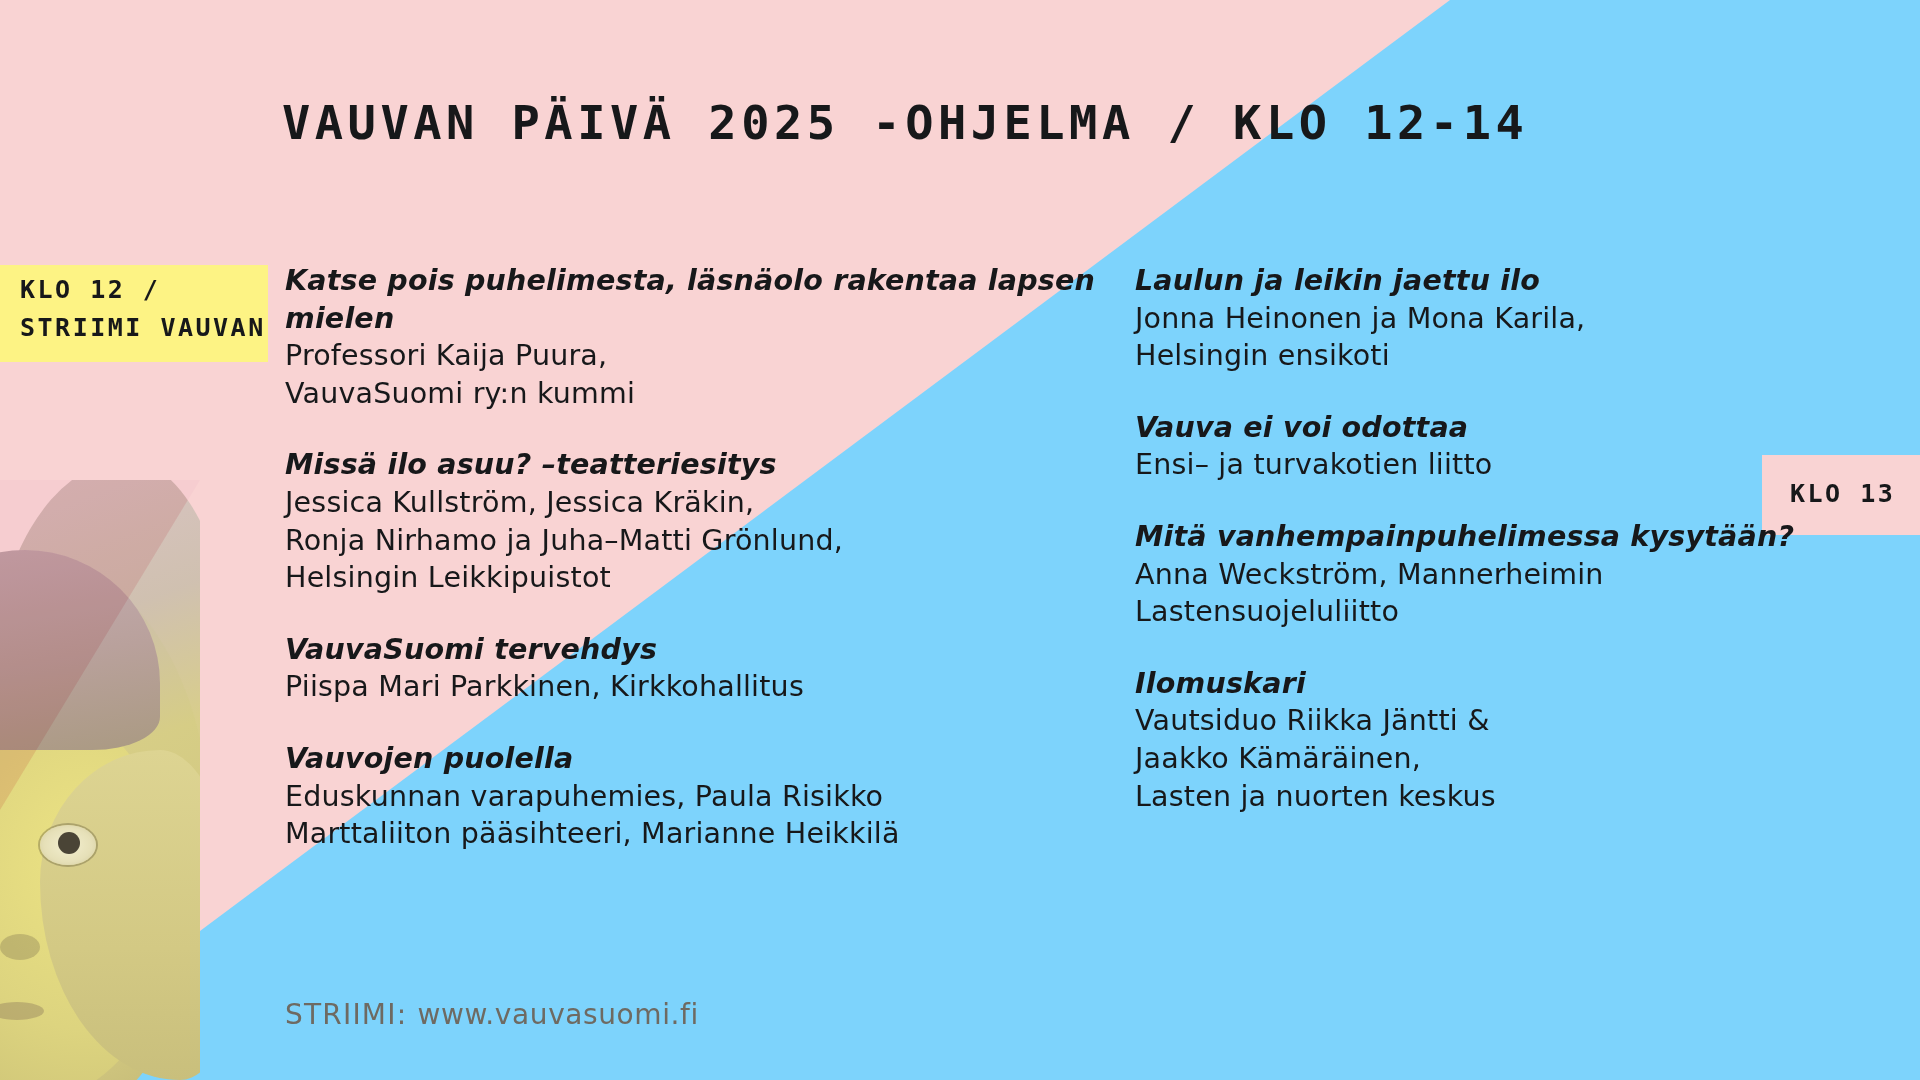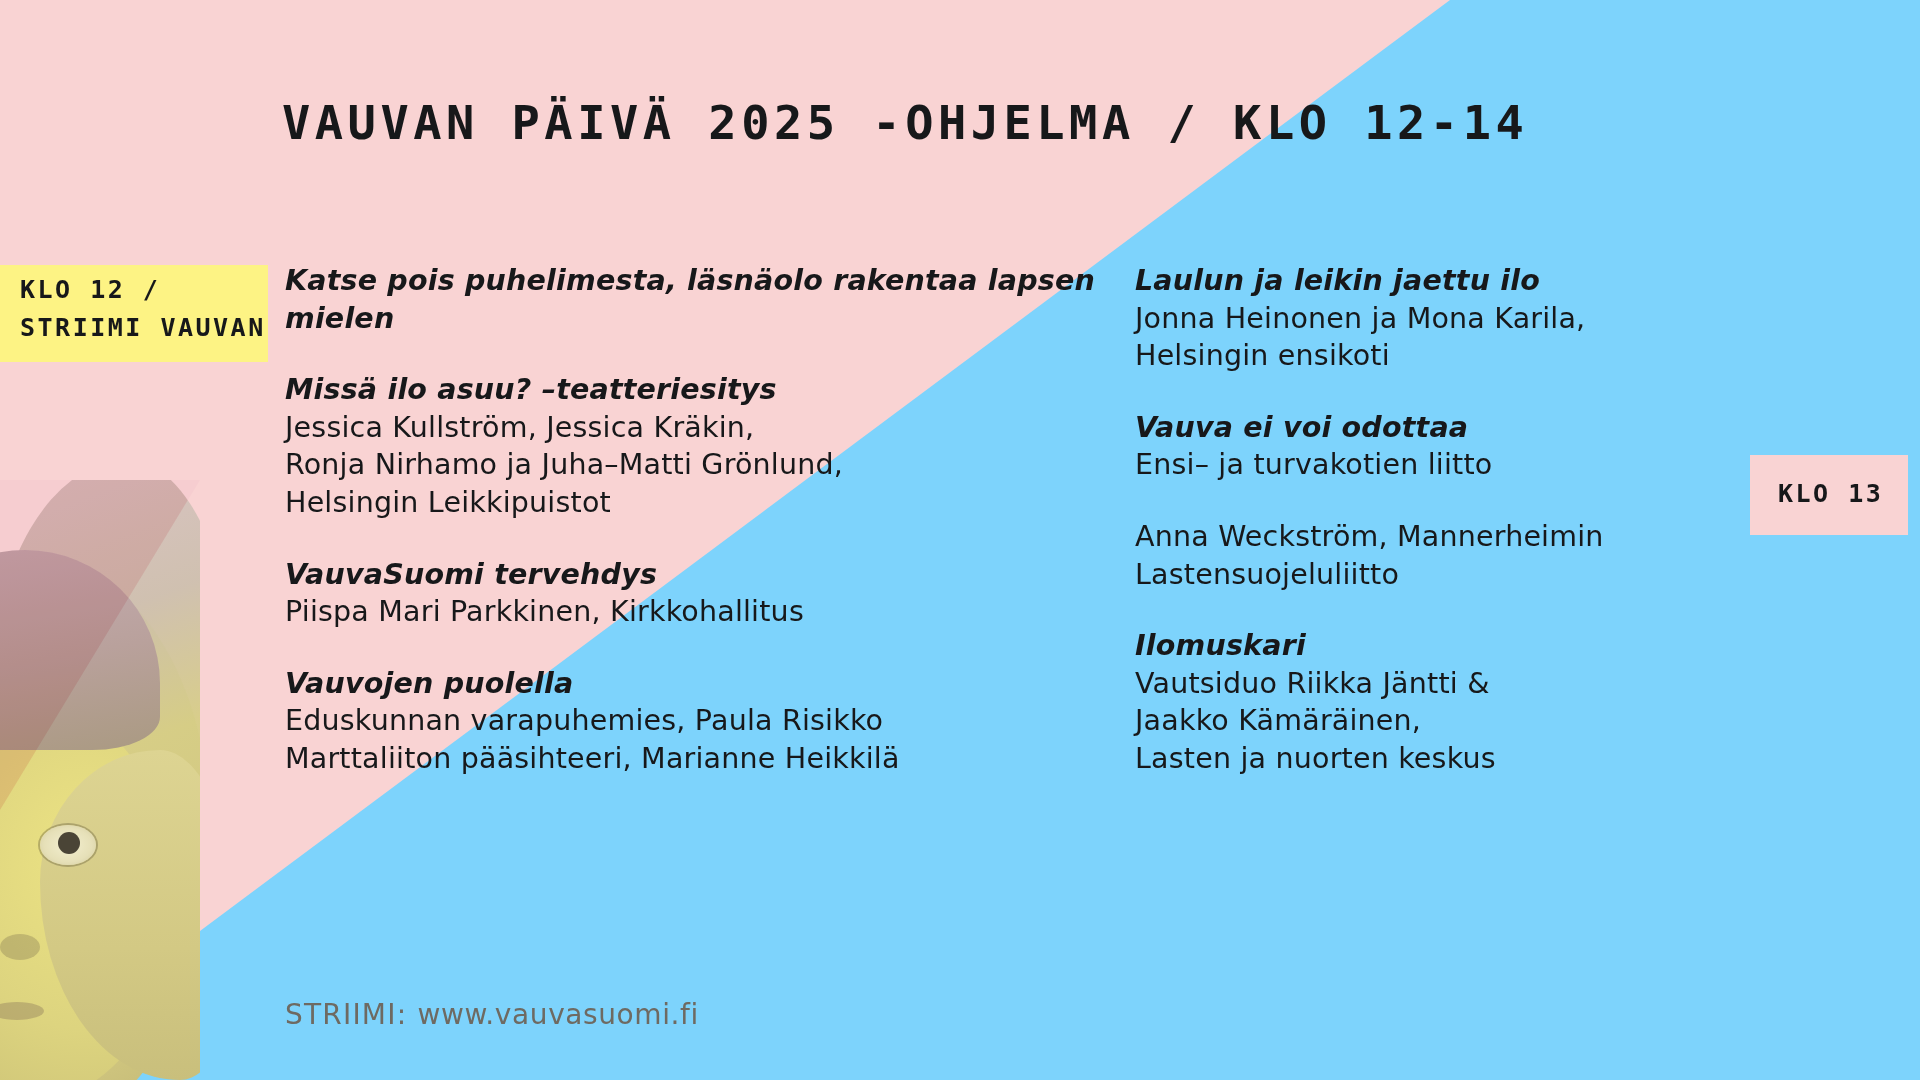--- a/index.html
+++ b/index.html
@@ -165,21 +165,21 @@
   }
   .badge-left {
     left: 0;
     top: 265px;
     width: 248px;
     padding: 6px 0 16px 20px;
     background: #fdf384;
     font-size: 25px;
   }
   .badge-right {
-    right: 12px;
+    right: 0;
     top: 455px;
     width: 130px;
     padding: 20px 0 22px 28px;
     background: #f9d3d3;
     font-size: 25px;
   }
 
   
   .col {
     position: absolute;
@@ -246,20 +246,21 @@
     <div class="badge badge-left">
       <div>KLO 12 /</div>
       <div>STRIIMI VAUVAN</div>
     </div>
 
     <div class="badge badge-right">KLO 13</div>
 
     <div class="col col-left">
       <div class="item">
         <div class="item-title">Katse pois puhelimesta, läsnäolo rakentaa lapsen mielen</div>
+        <div class="item-body">Professori Kaija Puura,<br>VauvaSuomi ry:n kummi</div>
       </div>
       <div class="item">
         <div class="item-title">Missä ilo asuu? –teatteriesitys</div>
         <div class="item-body">Jessica Kullström, Jessica Kräkin,<br>Ronja Nirhamo ja Juha–Matti Grönlund,<br>Helsingin Leikkipuistot</div>
       </div>
       <div class="item">
         <div class="item-title">VauvaSuomi tervehdys</div>
         <div class="item-body">Piispa Mari Parkkinen, Kirkkohallitus</div>
       </div>
       <div class="item">
@@ -271,20 +272,21 @@
     <div class="col col-right">
       <div class="item">
         <div class="item-title">Laulun ja leikin jaettu ilo</div>
         <div class="item-body">Jonna Heinonen ja Mona Karila,<br>Helsingin ensikoti</div>
       </div>
       <div class="item">
         <div class="item-title">Vauva ei voi odottaa</div>
         <div class="item-body">Ensi– ja turvakotien liitto</div>
       </div>
       <div class="item">
+        <div class="item-title">Mitä vanhempainpuhelimessa kysytään?</div>
         <div class="item-body">Anna Weckström, Mannerheimin<br>Lastensuojeluliitto</div>
       </div>
       <div class="item">
         <div class="item-title">Ilomuskari</div>
         <div class="item-body">Vautsiduo Riikka Jäntti &amp;<br>Jaakko Kämäräinen,<br>Lasten ja nuorten keskus</div>
       </div>
     </div>
 
     <div class="stream">
       <span>STRIIMI:</span>

